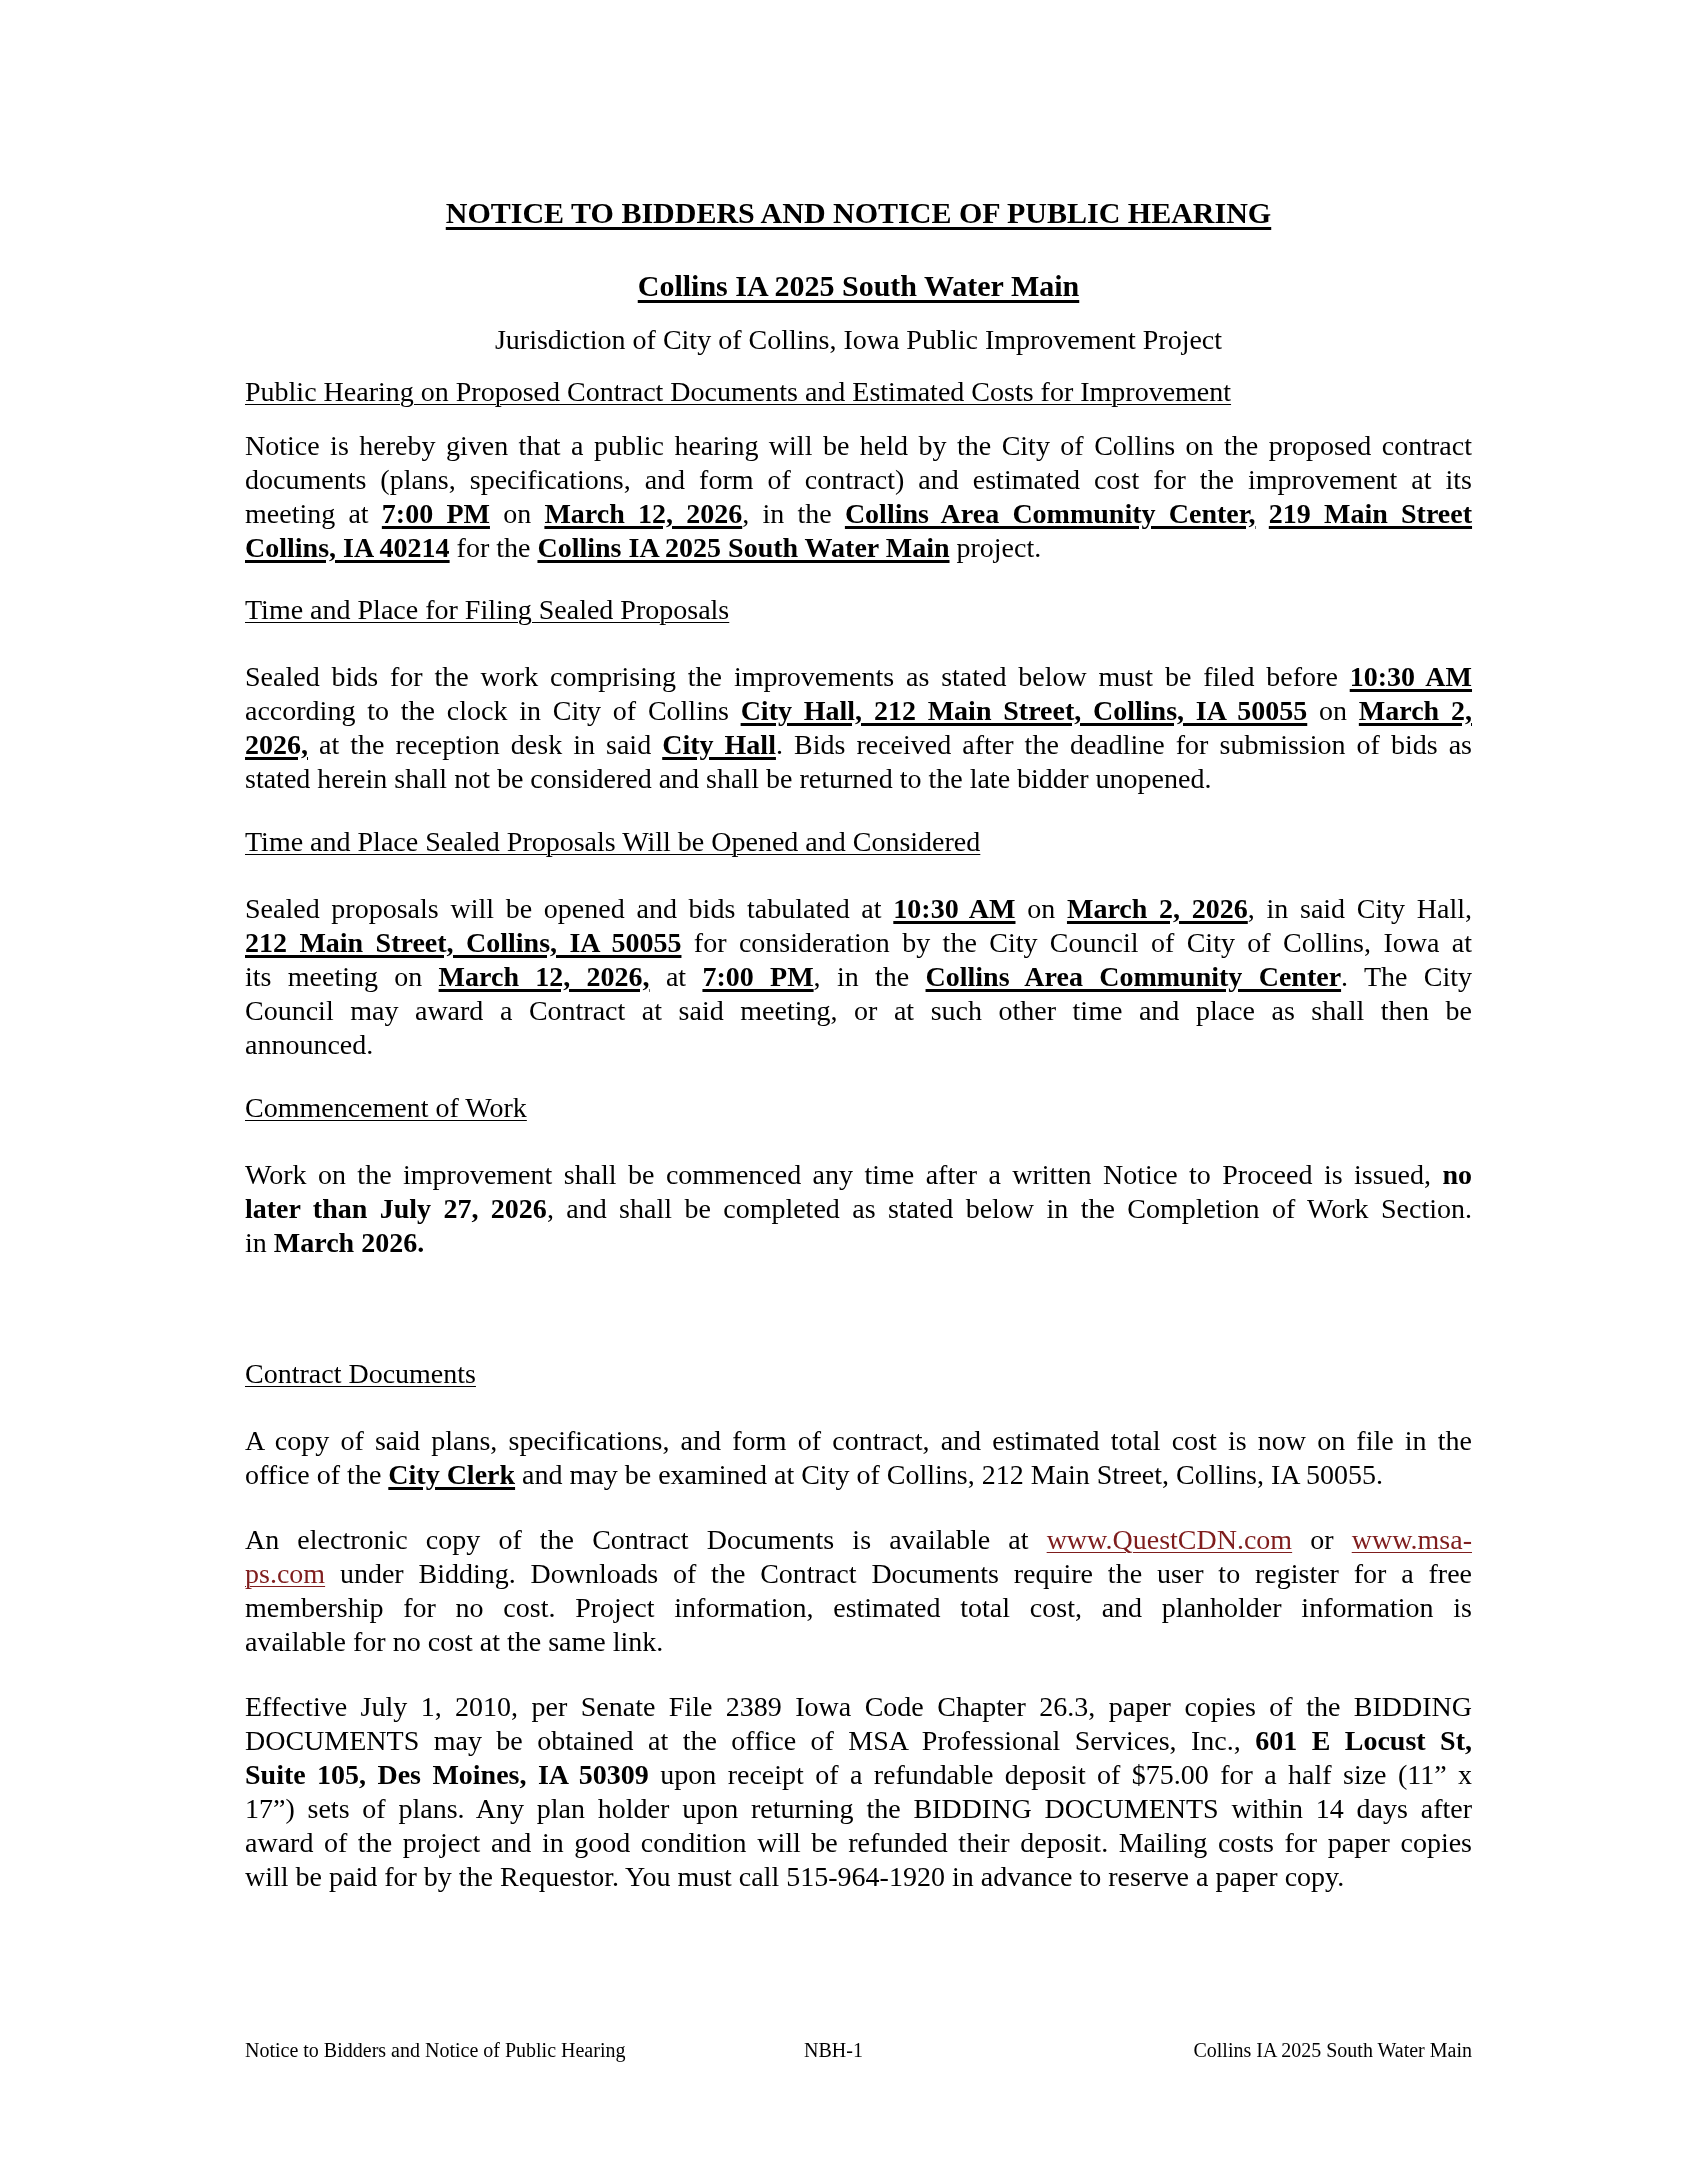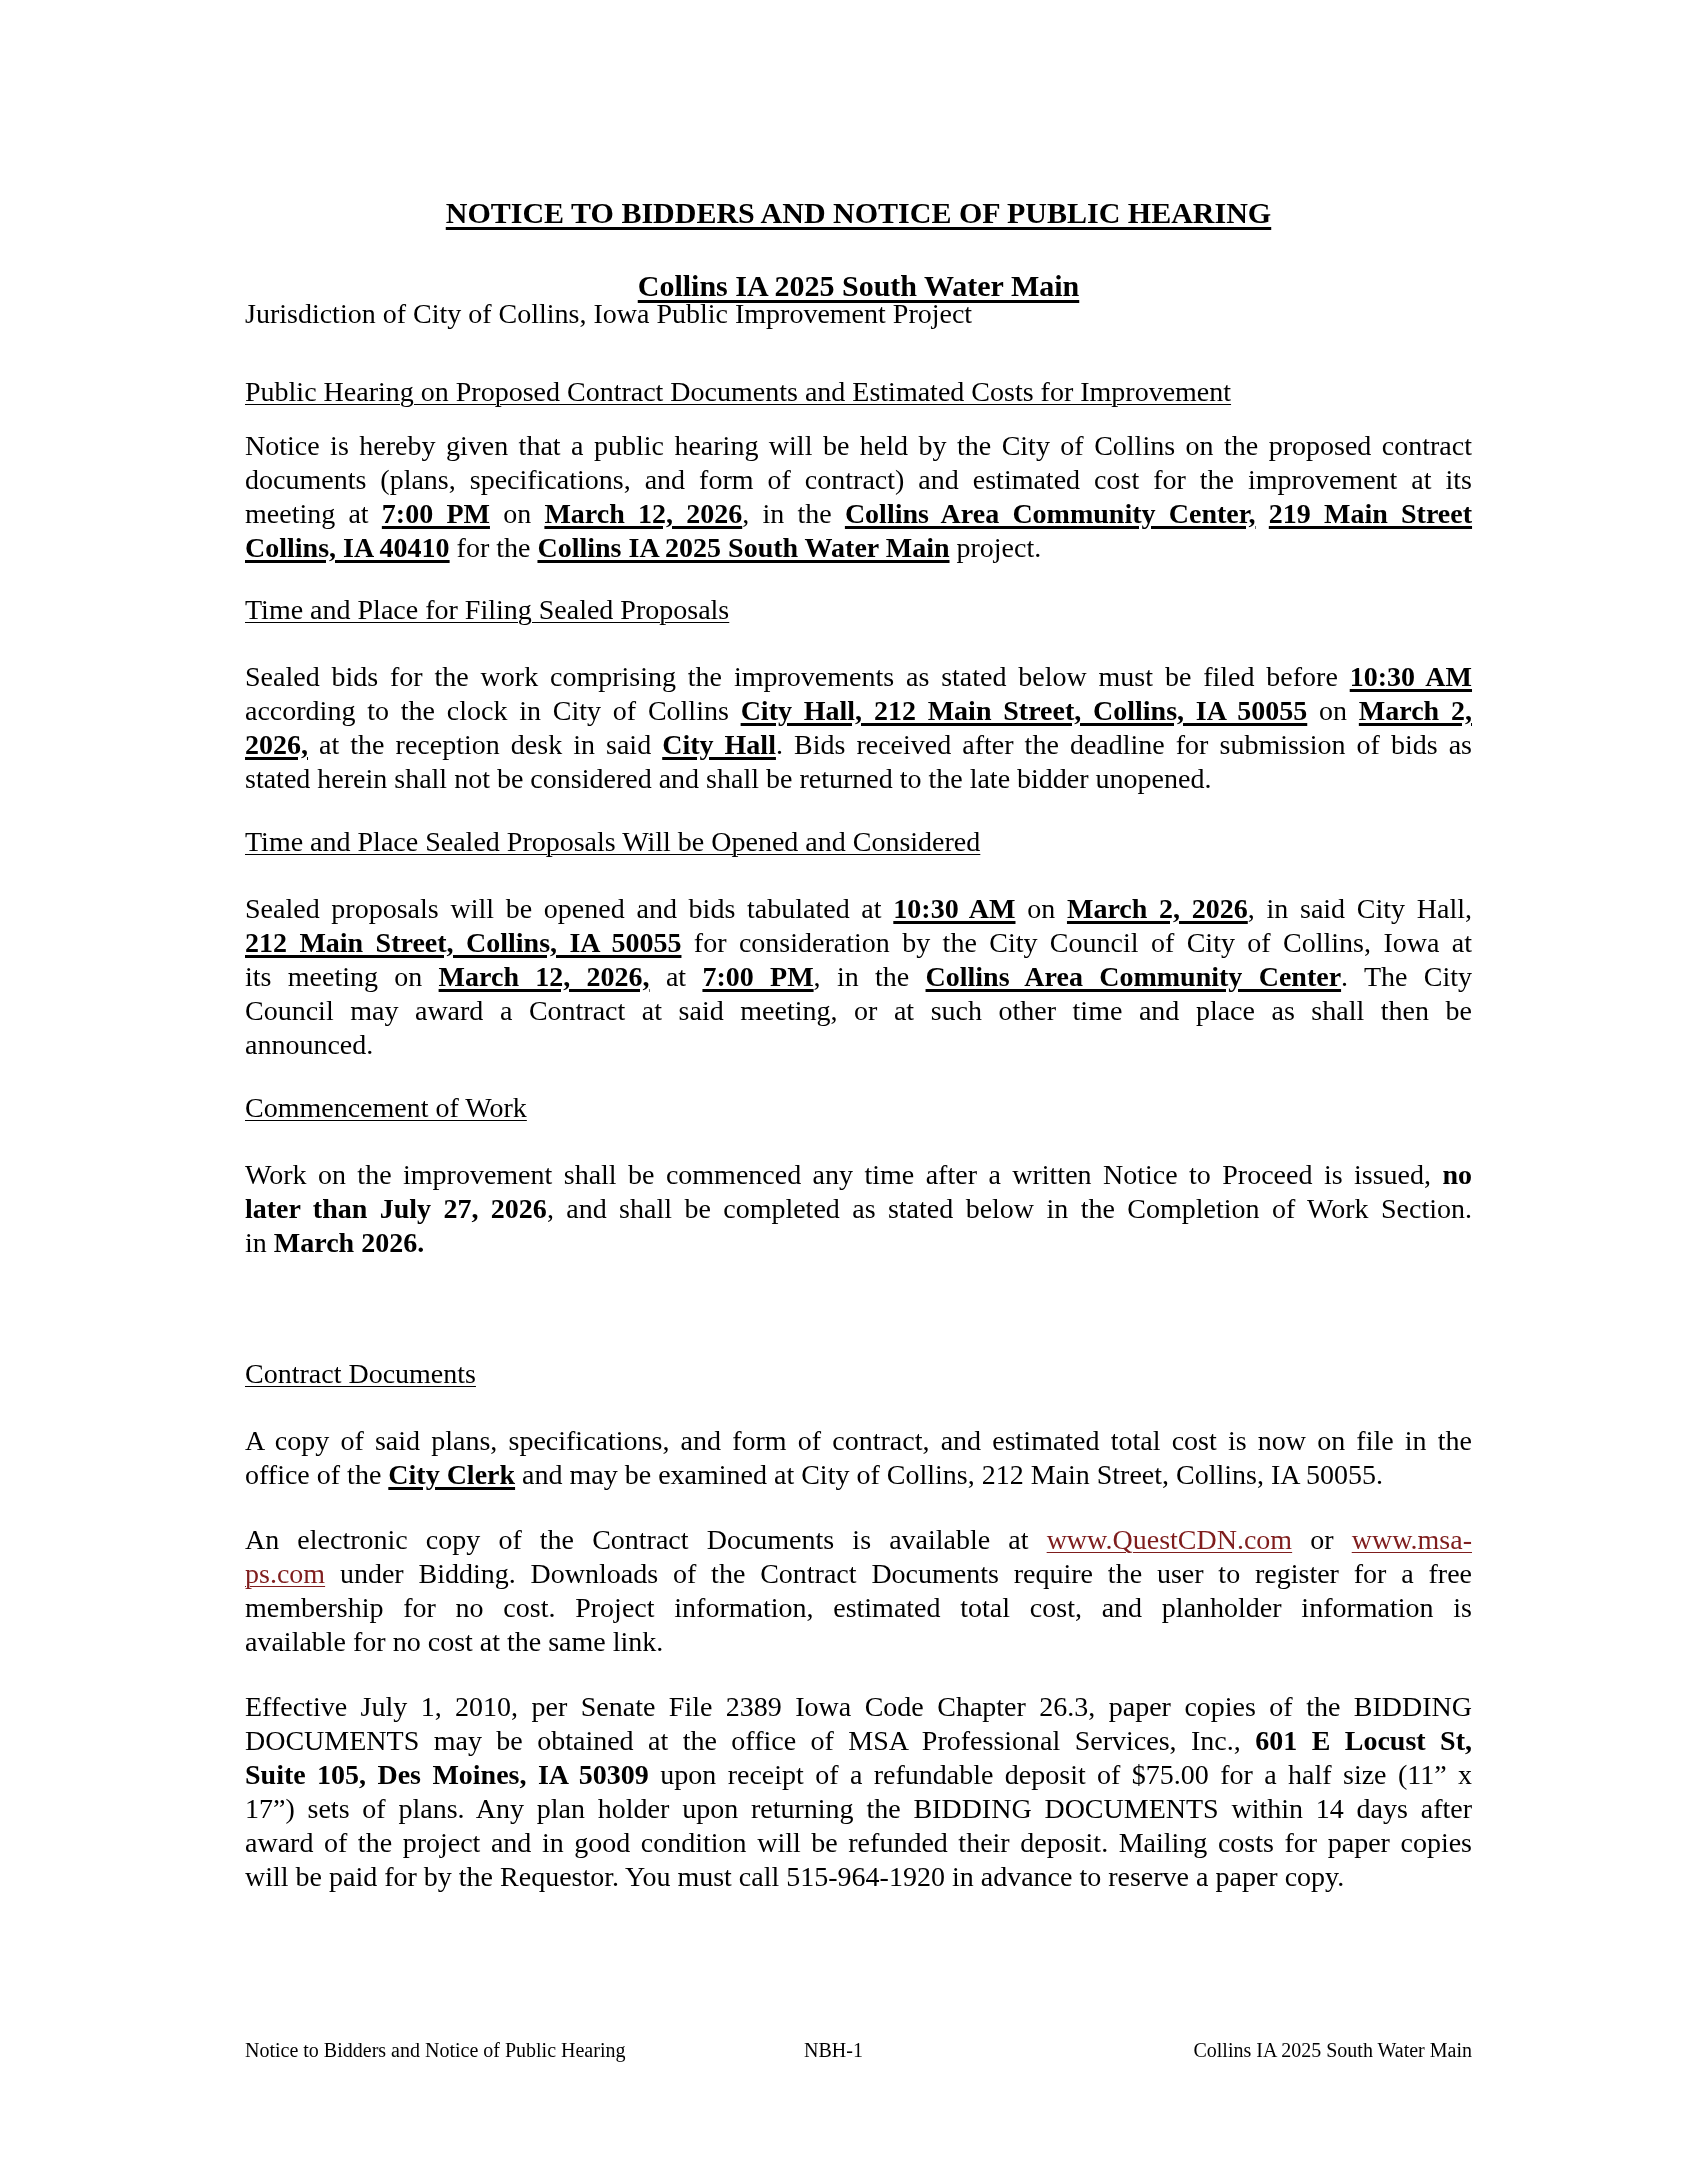--- a/index.html
+++ b/index.html
@@ -5,21 +5,21 @@
   html, body { margin: 0; padding: 0; background: #ffffff; }
   body { width: 1687px; height: 2183px; position: relative; overflow: hidden;
          font-family: "Liberation Serif", "DejaVu Serif", serif; color: #000; }
   .page { position: absolute; left: 245px; top: 0; width: 1227px; }
   .title { position: absolute; left: 0; width: 1227px; top: 196px; text-align: center;
            font-weight: bold; font-size: 30px; text-decoration: underline; text-decoration-thickness: 2.6px;
            text-underline-offset: 4px; }
   .subtitle { position: absolute; left: 0; width: 1227px; top: 269px; text-align: center;
               font-weight: bold; font-size: 30px; text-decoration: underline; text-decoration-thickness: 2.6px;
               text-underline-offset: 4px; }
-  .juris { position: absolute; left: 0; width: 1227px; top: 298px; font-size: 28px; }
+  .juris { position: absolute; left: 0; width: 1227px; top: 324px; text-align: center; font-size: 28px; }
   .heading { position: absolute; left: 0; font-size: 28px; text-decoration: underline;
              text-decoration-thickness: 1.3px; text-underline-offset: 3.3px; white-space: nowrap; }
   .para { position: absolute; left: 0; width: 1227px; font-size: 28px; line-height: 34px;
           text-align: justify; }
   .para .ln { display: block; text-align: justify; text-align-last: justify; white-space: nowrap; }
   .para .ln.last { text-align-last: left; }
   b.u, .bu { font-weight: bold; text-decoration: underline; text-decoration-thickness: 2.6px; text-underline-offset: 3.3px; }
   .b { font-weight: bold; }
   a.link { color: #7f1d1d; text-decoration: underline; text-decoration-thickness: 1.3px; text-underline-offset: 3.3px; }
   .footer { position: absolute; top: 2039px; left: 245px; width: 1227px; font-size: 20px; height: 26.5px; }
@@ -34,21 +34,21 @@
 <div class="page">
   <div class="title">NOTICE TO BIDDERS AND NOTICE OF PUBLIC HEARING</div>
   <div class="subtitle">Collins IA 2025 South Water Main</div>
   <div class="juris">Jurisdiction of City of Collins, Iowa Public Improvement Project</div>
 
   <div class="heading" style="top:376px">Public Hearing on Proposed Contract Documents and Estimated Costs for Improvement</div>
   <div class="para" style="top:429px">
       <span class="ln"><span>Notice is hereby given that a public hearing will be held by the City of Collins on the proposed contract</span></span>
       <span class="ln"><span>documents (plans, specifications, and form of contract) and estimated cost for the improvement at its</span></span>
       <span class="ln"><span>meeting at </span><span class="bu">7:00 PM</span><span> on </span><span class="bu">March 12, 2026</span><span>, in the </span><span class="bu">Collins Area Community Center,</span><span> </span><span class="bu">219 Main Street</span></span>
-      <span class="ln last"><span class="bu">Collins, IA 40410</span><span> for the </span><span class="bu">Collins IA 2025 South Water Main</span><span> project.</span></span>
+      <span class="ln last"><span class="bu">Collins, IA 40214</span><span> for the </span><span class="bu">Collins IA 2025 South Water Main</span><span> project.</span></span>
     </div>
 
   <div class="heading" style="top:594px">Time and Place for Filing Sealed Proposals</div>
   <div class="para" style="top:660px">
       <span class="ln"><span>Sealed bids for the work comprising the improvements as stated below must be filed before </span><span class="bu">10:30 AM</span></span>
       <span class="ln"><span>according to the clock in City of Collins </span><span class="bu">City Hall, 212 Main Street, Collins, IA 50055</span><span> on </span><span class="bu">March 2,</span></span>
       <span class="ln"><span class="bu">2026,</span><span> at the reception desk in said </span><span class="bu">City Hall</span><span>. Bids received after the deadline for submission of bids as</span></span>
       <span class="ln last"><span>stated herein shall not be considered and shall be returned to the late bidder unopened.</span></span>
     </div>
 

